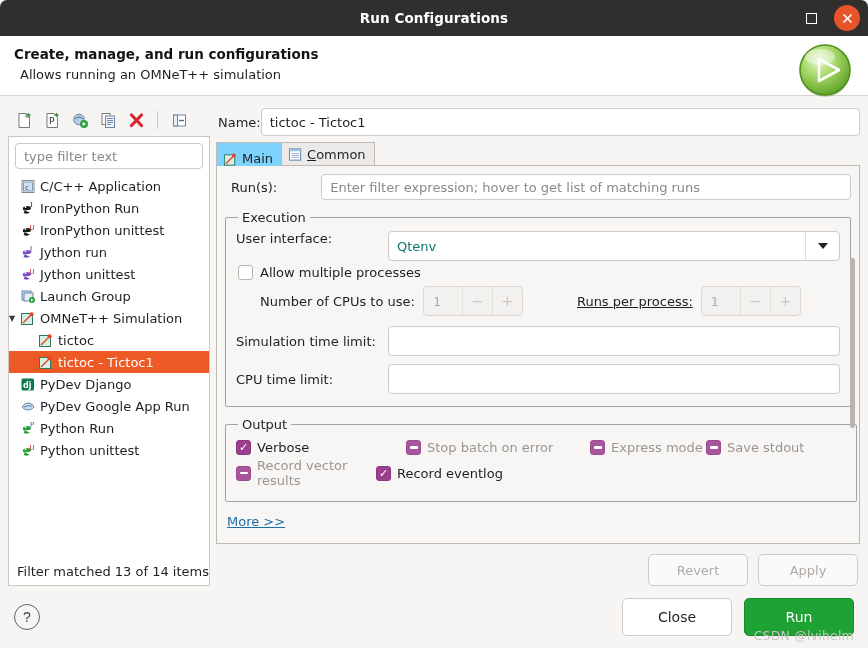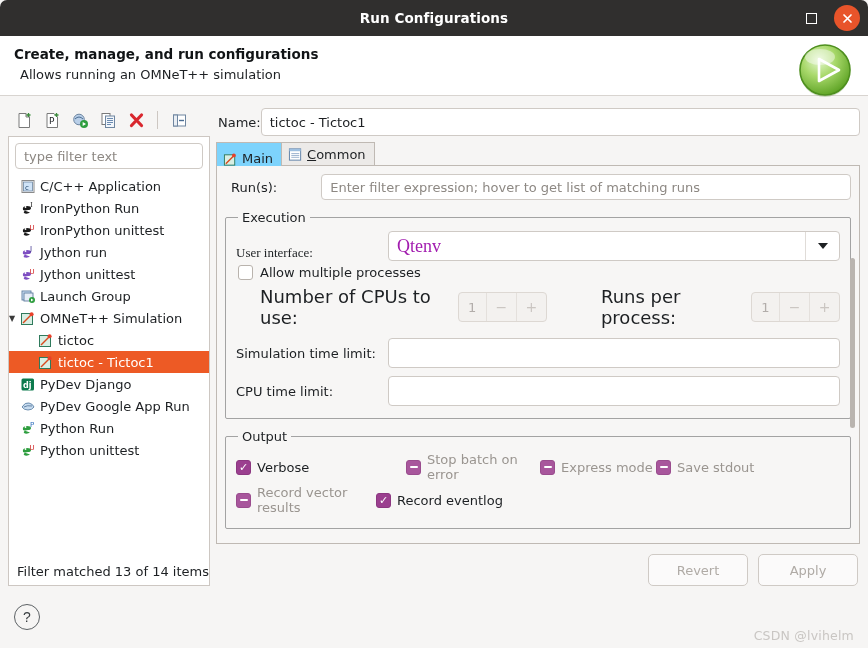--- a/index.html
+++ b/index.html
@@ -284,22 +284,21 @@
   }
   fieldset.group > legend {
     font-size: 13px;
     color: #1d2023;
     padding: 0 4px;
     margin-left: 2px;
   }
 
   .field-row {
     display: flex;
-    align-items: flex-end;
-    font-family: Liberation Serif, serif;
+    align-items: flex-start;
   }
   .field-row .lbl {
     font-size: 13px;
     color: #1d2023;
     flex: none;
   }
   .lbl-w { width: 152px; }
 
   .combo {
     flex: 1 1 auto;
@@ -307,22 +306,22 @@
     border: 1px solid #cfcac5;
     border-radius: 4px;
     background: #ffffff;
     display: flex;
     align-items: center;
     position: relative;
     cursor: default;
   }
   .combo .val {
     padding-left: 8px;
-    font-size: 18px;
-    color: #a21caf;
+    font-size: 13px;
+    color: #0f766e;
     flex: 1 1 auto;
   }
   .combo .arrow-cell {
     width: 34px; height: 100%;
     border-left: 1px solid #e0dcd8;
     display: flex; align-items: center; justify-content: center;
   }
   .caret {
     width: 0; height: 0;
     border-left: 5px solid transparent;
@@ -346,21 +345,21 @@
   .cb .glyph { font-size: 11px; line-height: 1; color: #fff; font-weight: bold; }
   .cb .dash { width: 8px; height: 2.5px; background: #fff; border-radius: 1px; }
   .chk-label { font-size: 13px; color: #1d2023; }
   .chk-label.dim { color: #9a9590; }
 
   .spin-row {
     display: flex;
     align-items: center;
     margin: 0 0 10px 24px;
   }
-  .spin-label { font-size: 18px; color: #1d2023; margin-right: 8px; }
+  .spin-label { font-size: 13px; color: #1d2023; margin-right: 8px; }
   .spinner {
     width: 100px; height: 30px;
     border: 1px solid #ddd8d3;
     border-radius: 4px;
     background: #f3f1ef;
     display: flex;
     align-items: stretch;
     overflow: hidden;
   }
   .spinner .sval {
@@ -781,21 +780,21 @@
             <span class="chk-label">Allow multiple processes</span>
           </div>
 
           <div class="spin-row">
             <span class="spin-label">Number of CPUs to use:</span>
             <div class="spinner">
               <span class="sval">1</span>
               <span class="sbtn">−</span>
               <span class="sbtn">+</span>
             </div>
-            <span class="spin-label" style="margin-left:54px;">Runs per process:</span>
+            <span class="spin-label" style="margin-left:54px;text-decoration:underline;">Runs per process:</span>
             <div class="spinner">
               <span class="sval">1</span>
               <span class="sbtn">−</span>
               <span class="sbtn">+</span>
             </div>
           </div>
 
           <div class="txt-row">
             <span class="txt-label">Simulation time limit:</span>
             <input class="txtfield" type="text" value="" style="">
@@ -809,21 +808,21 @@
 
         <fieldset class="group">
           <legend>Output</legend>
           <div class="out-line" id="output-row-1">
               <div class="item" style="width: 170px;">
                 <span class="cb checked">
                   <span class="glyph">✓</span>
                 </span>
                 <span class="chk-label">Verbose</span>
               </div>
-              <div class="item" style="width: 134px;">
+              <div class="item" style="width: 184px;">
                 <span class="cb indet">
                   <span class="dash"></span>
                 </span>
                 <span class="chk-label dim">Stop batch on error</span>
               </div>
               <div class="item" style="width: 116px;">
                 <span class="cb indet">
                   <span class="dash"></span>
                 </span>
                 <span class="chk-label dim">Express mode</span>
@@ -860,15 +859,19 @@
 
       <div class="apply-bar">
         <button class="btn disabled">Revert</button>
         <button class="btn disabled">Apply</button>
       </div>
     </div>
   </div>
 
   <div class="footer">
     <button class="help-btn">?</button>
+    <div class="footer-right">
+      <button class="btn-close">Close</button>
+      <button class="btn-run">Run</button>
+    </div>
     <div class="watermark">CSDN @lvihelm</div>
   </div>
 </div>
 
 </body></html>

